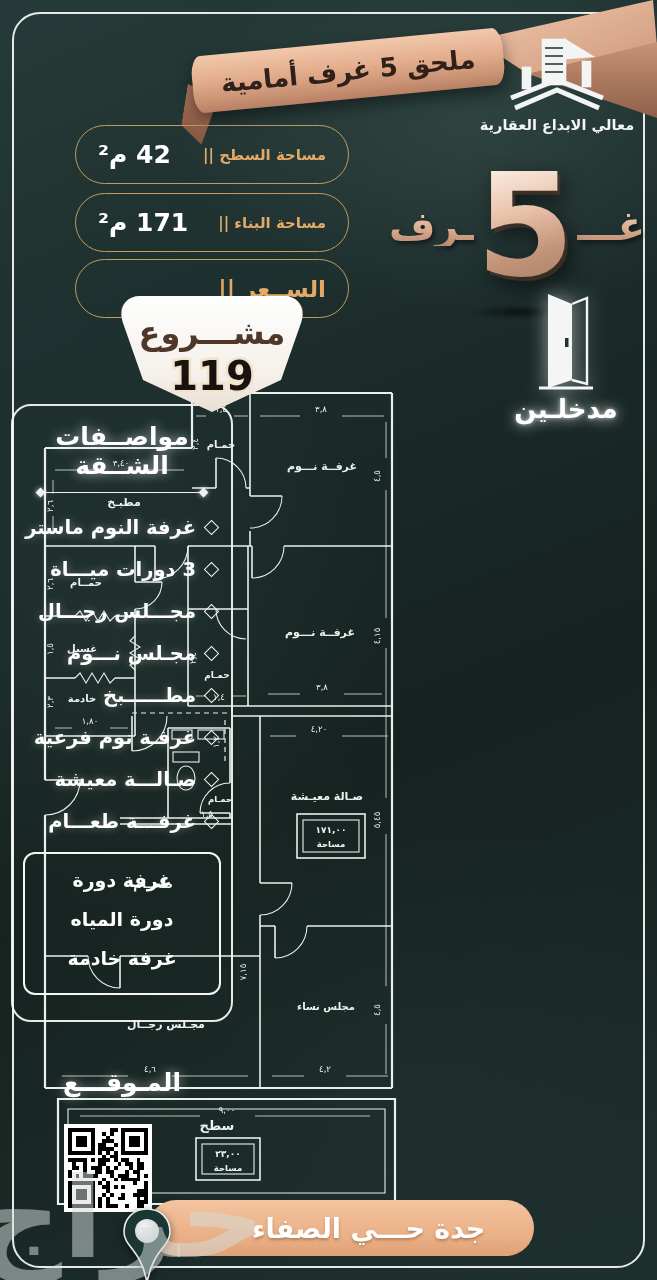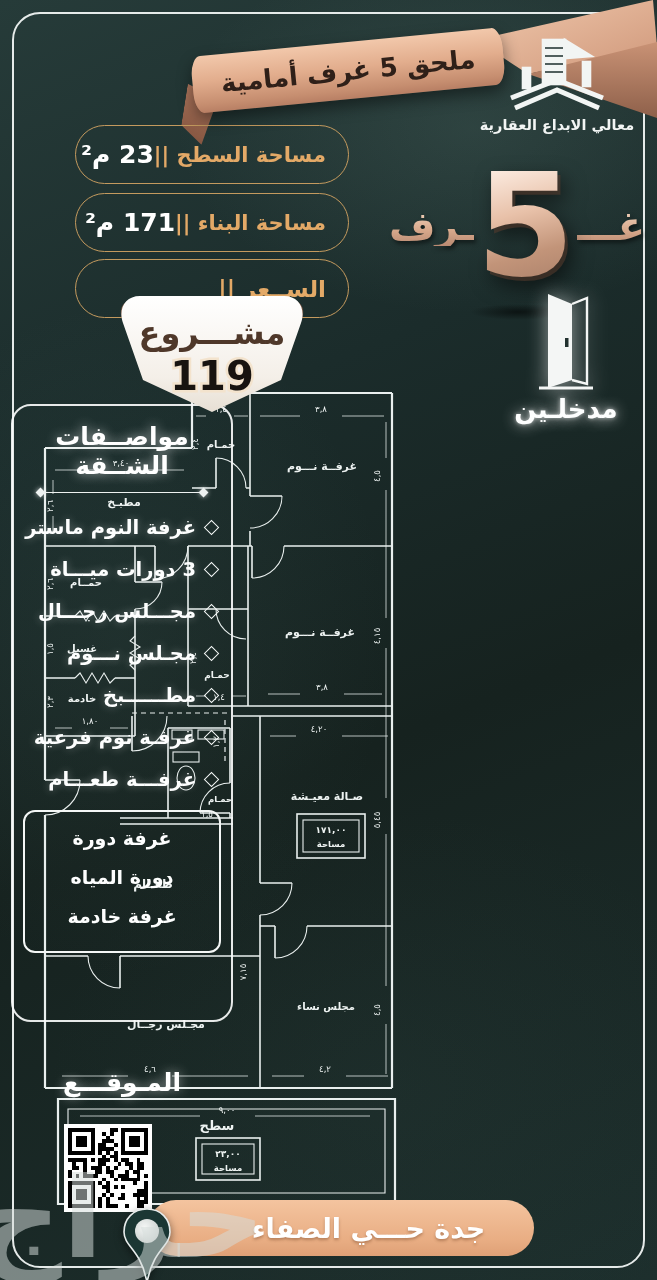--- a/index.html
+++ b/index.html
@@ -67,21 +67,21 @@
     font-size:26px; font-weight:bold; color:#fdfefe; margin-top:2px;
     text-shadow:0 0 14px rgba(255,255,255,0.85), 0 0 4px rgba(255,255,255,0.6);
   }
   
   .pill{
     position:absolute; left:75px; width:274px; height:59px; z-index:3;
     border:1.6px solid #c49a5e; border-radius:30px;
     display:flex; align-items:center; justify-content:space-between;
     padding:0 22px; box-sizing:border-box; direction:rtl;
   }
-  .pill .plabel{font-size:21px; font-weight:bold; color:#e3a967; white-space:nowrap;}
+  .pill .plabel{font-size:15px; font-weight:bold; color:#e3a967; white-space:nowrap;}
   .pill .pvalue{font-size:25px; font-weight:bold; color:#ffffff; white-space:nowrap;}
   .pill.p3 .plabel{font-size:23px;}
   
   .scroll-badge{position:absolute; left:112px; top:292px; z-index:5;}
   
   .specs{
     position:absolute; left:11px; top:404px; width:222px; height:618px; z-index:3;
     border:2px solid rgba(248,250,250,0.92); border-radius:20px;
     box-sizing:border-box; text-align:center; direction:rtl;
   }
@@ -202,21 +202,21 @@
       <polygon points="12,6 36,16 36,92 12,100" fill="#f4f6f5"></polygon>
       <rect x="29" y="50" width="3.5" height="9" fill="#22312f"></rect>
       <path d="M36,16 L51,10 L51,96 L36,92" fill="none" stroke="#f4f6f5" stroke-width="2.4"></path>
       <path d="M3,100 H57" stroke="#f4f6f5" stroke-width="3"></path>
     </svg>
     <div class="elabel">مدخلـين</div>
   </div>
 
   <div class="pill p1" style="top:125px;">
     <span class="plabel">مساحة السطح ||</span>
-    <span class="pvalue">23 م²</span>
+    <span class="pvalue">42 م²</span>
   </div>
   <div class="pill p2" style="top:193px;">
     <span class="plabel">مساحة البناء ||</span>
     <span class="pvalue">171 م²</span>
   </div>
   <div class="pill p3" style="top:259px;">
     <span class="plabel">الســعر ||</span>
   </div>
 
   <svg class="scroll-badge" width="200" height="128" viewBox="0 0 200 128">
@@ -262,20 +262,24 @@
           <span class="bullet"></span>
           <span class="stext">مجـلس نـــوم</span>
         </div>
         <div class="spec-item">
           <span class="bullet"></span>
           <span class="stext">مطــــــبخ</span>
         </div>
         <div class="spec-item">
           <span class="bullet"></span>
           <span class="stext">غرفـة نوم فرعية</span>
+        </div>
+        <div class="spec-item">
+          <span class="bullet"></span>
+          <span class="stext">صـالـــة معيشة</span>
         </div>
         <div class="spec-item">
           <span class="bullet"></span>
           <span class="stext">غرفـــة طعـــام</span>
         </div>
       </div>
     <div class="utility-box" id="utility-box">
         <div class="utility-line">غرفة دورة</div>
         <div class="utility-line">دورة المياه</div>
         <div class="utility-line">غرفة خادمة</div>

